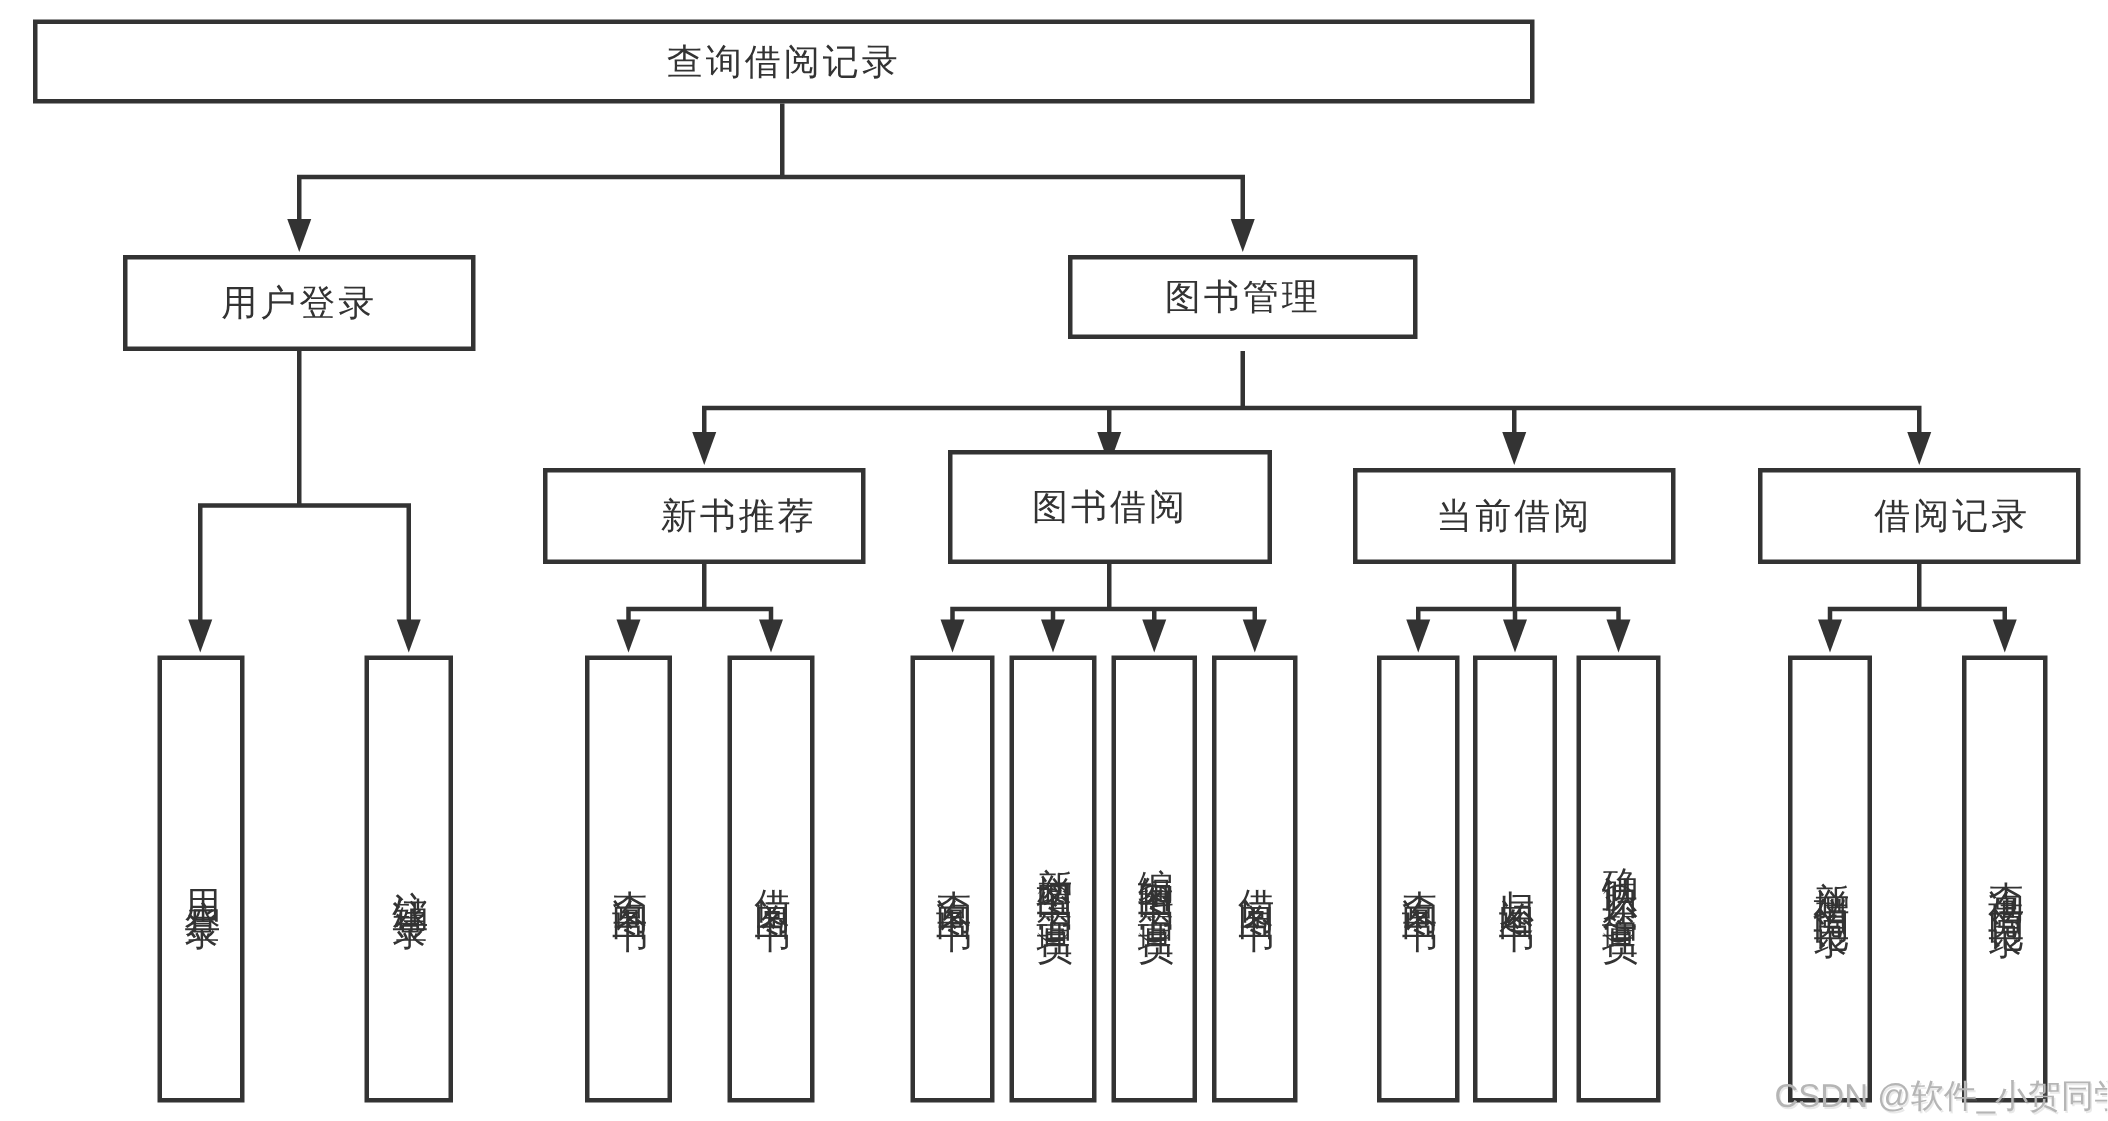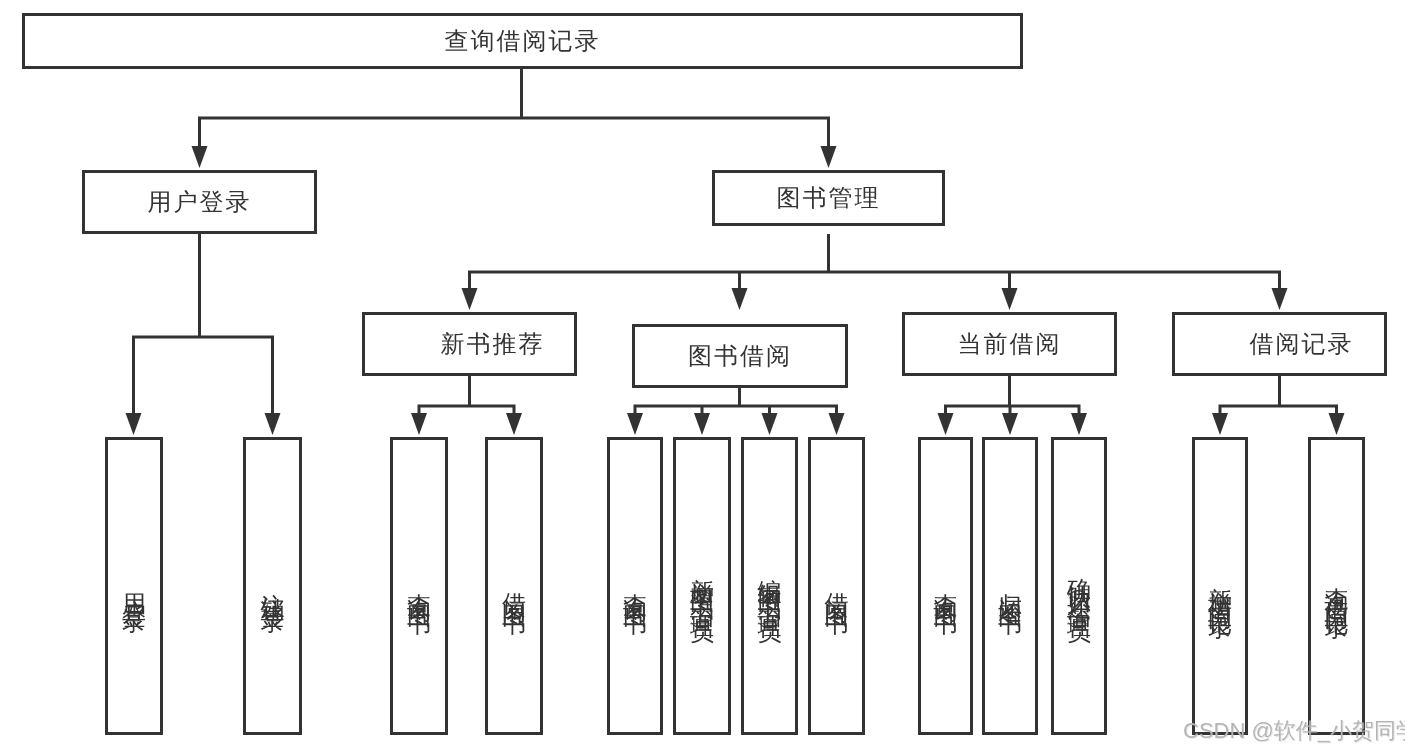--- a/index.html
+++ b/index.html
@@ -103,21 +103,21 @@
   <div class="box box-h" style="left:82px; top:170px; width:235px; height:64px;">
     <span>用户登录</span>
   </div>
   <div class="box box-h" style="left:712px; top:170px; width:233px; height:56px;">
     <span>图书管理</span>
   </div>
 
   <div class="box box-h" style="left:362px; top:312px; width:215px; height:64px;padding-left:46px;">
     <span>新书推荐</span>
   </div>
-  <div class="box box-h" style="left:632px; top:324px; width:216px; height:64px;text-align:center;">
+  <div class="box box-h" style="left:632px; top:300px; width:216px; height:76px;text-align:center;">
     <span>图书借阅</span>
   </div>
   <div class="box box-h" style="left:902px; top:312px; width:215px; height:64px;">
     <span>当前借阅</span>
   </div>
   <div class="box box-h" style="left:1172px; top:312px; width:215px; height:64px;padding-left:44px;">
     <span>借阅记录</span>
   </div>
 
   <div class="box box-v" style="left:105px; top:437px; width:58px; height:298px;">

